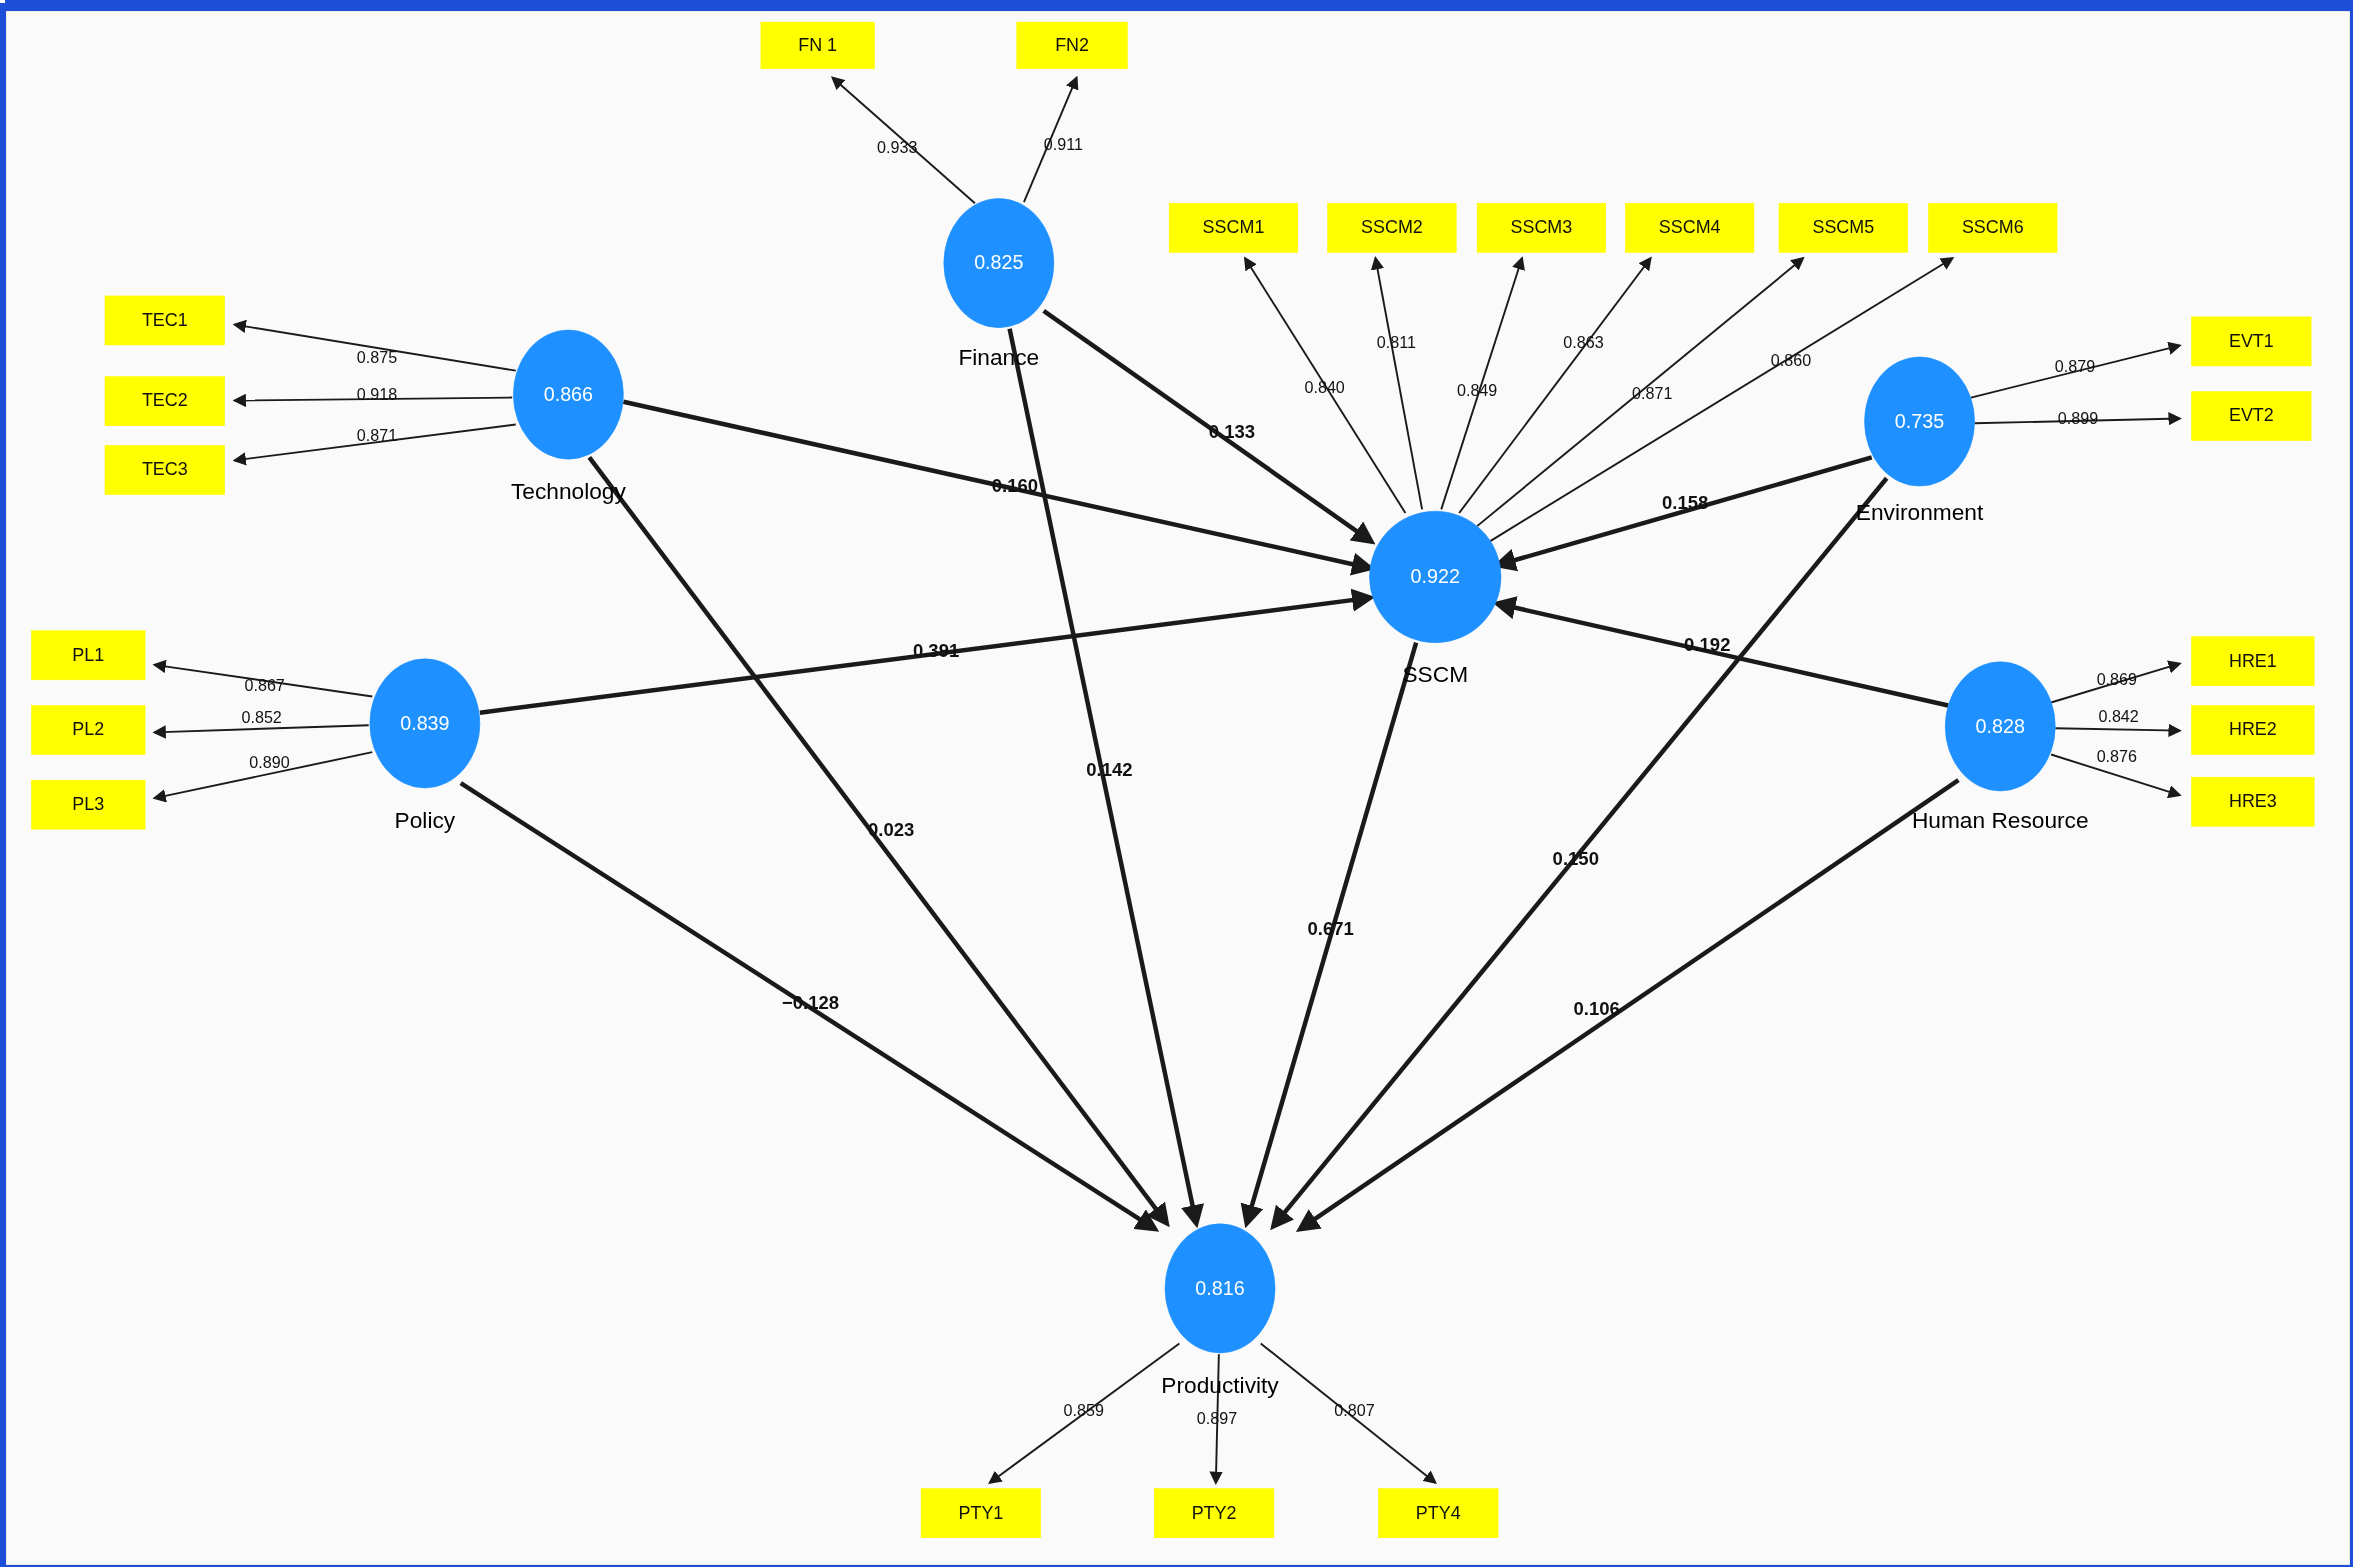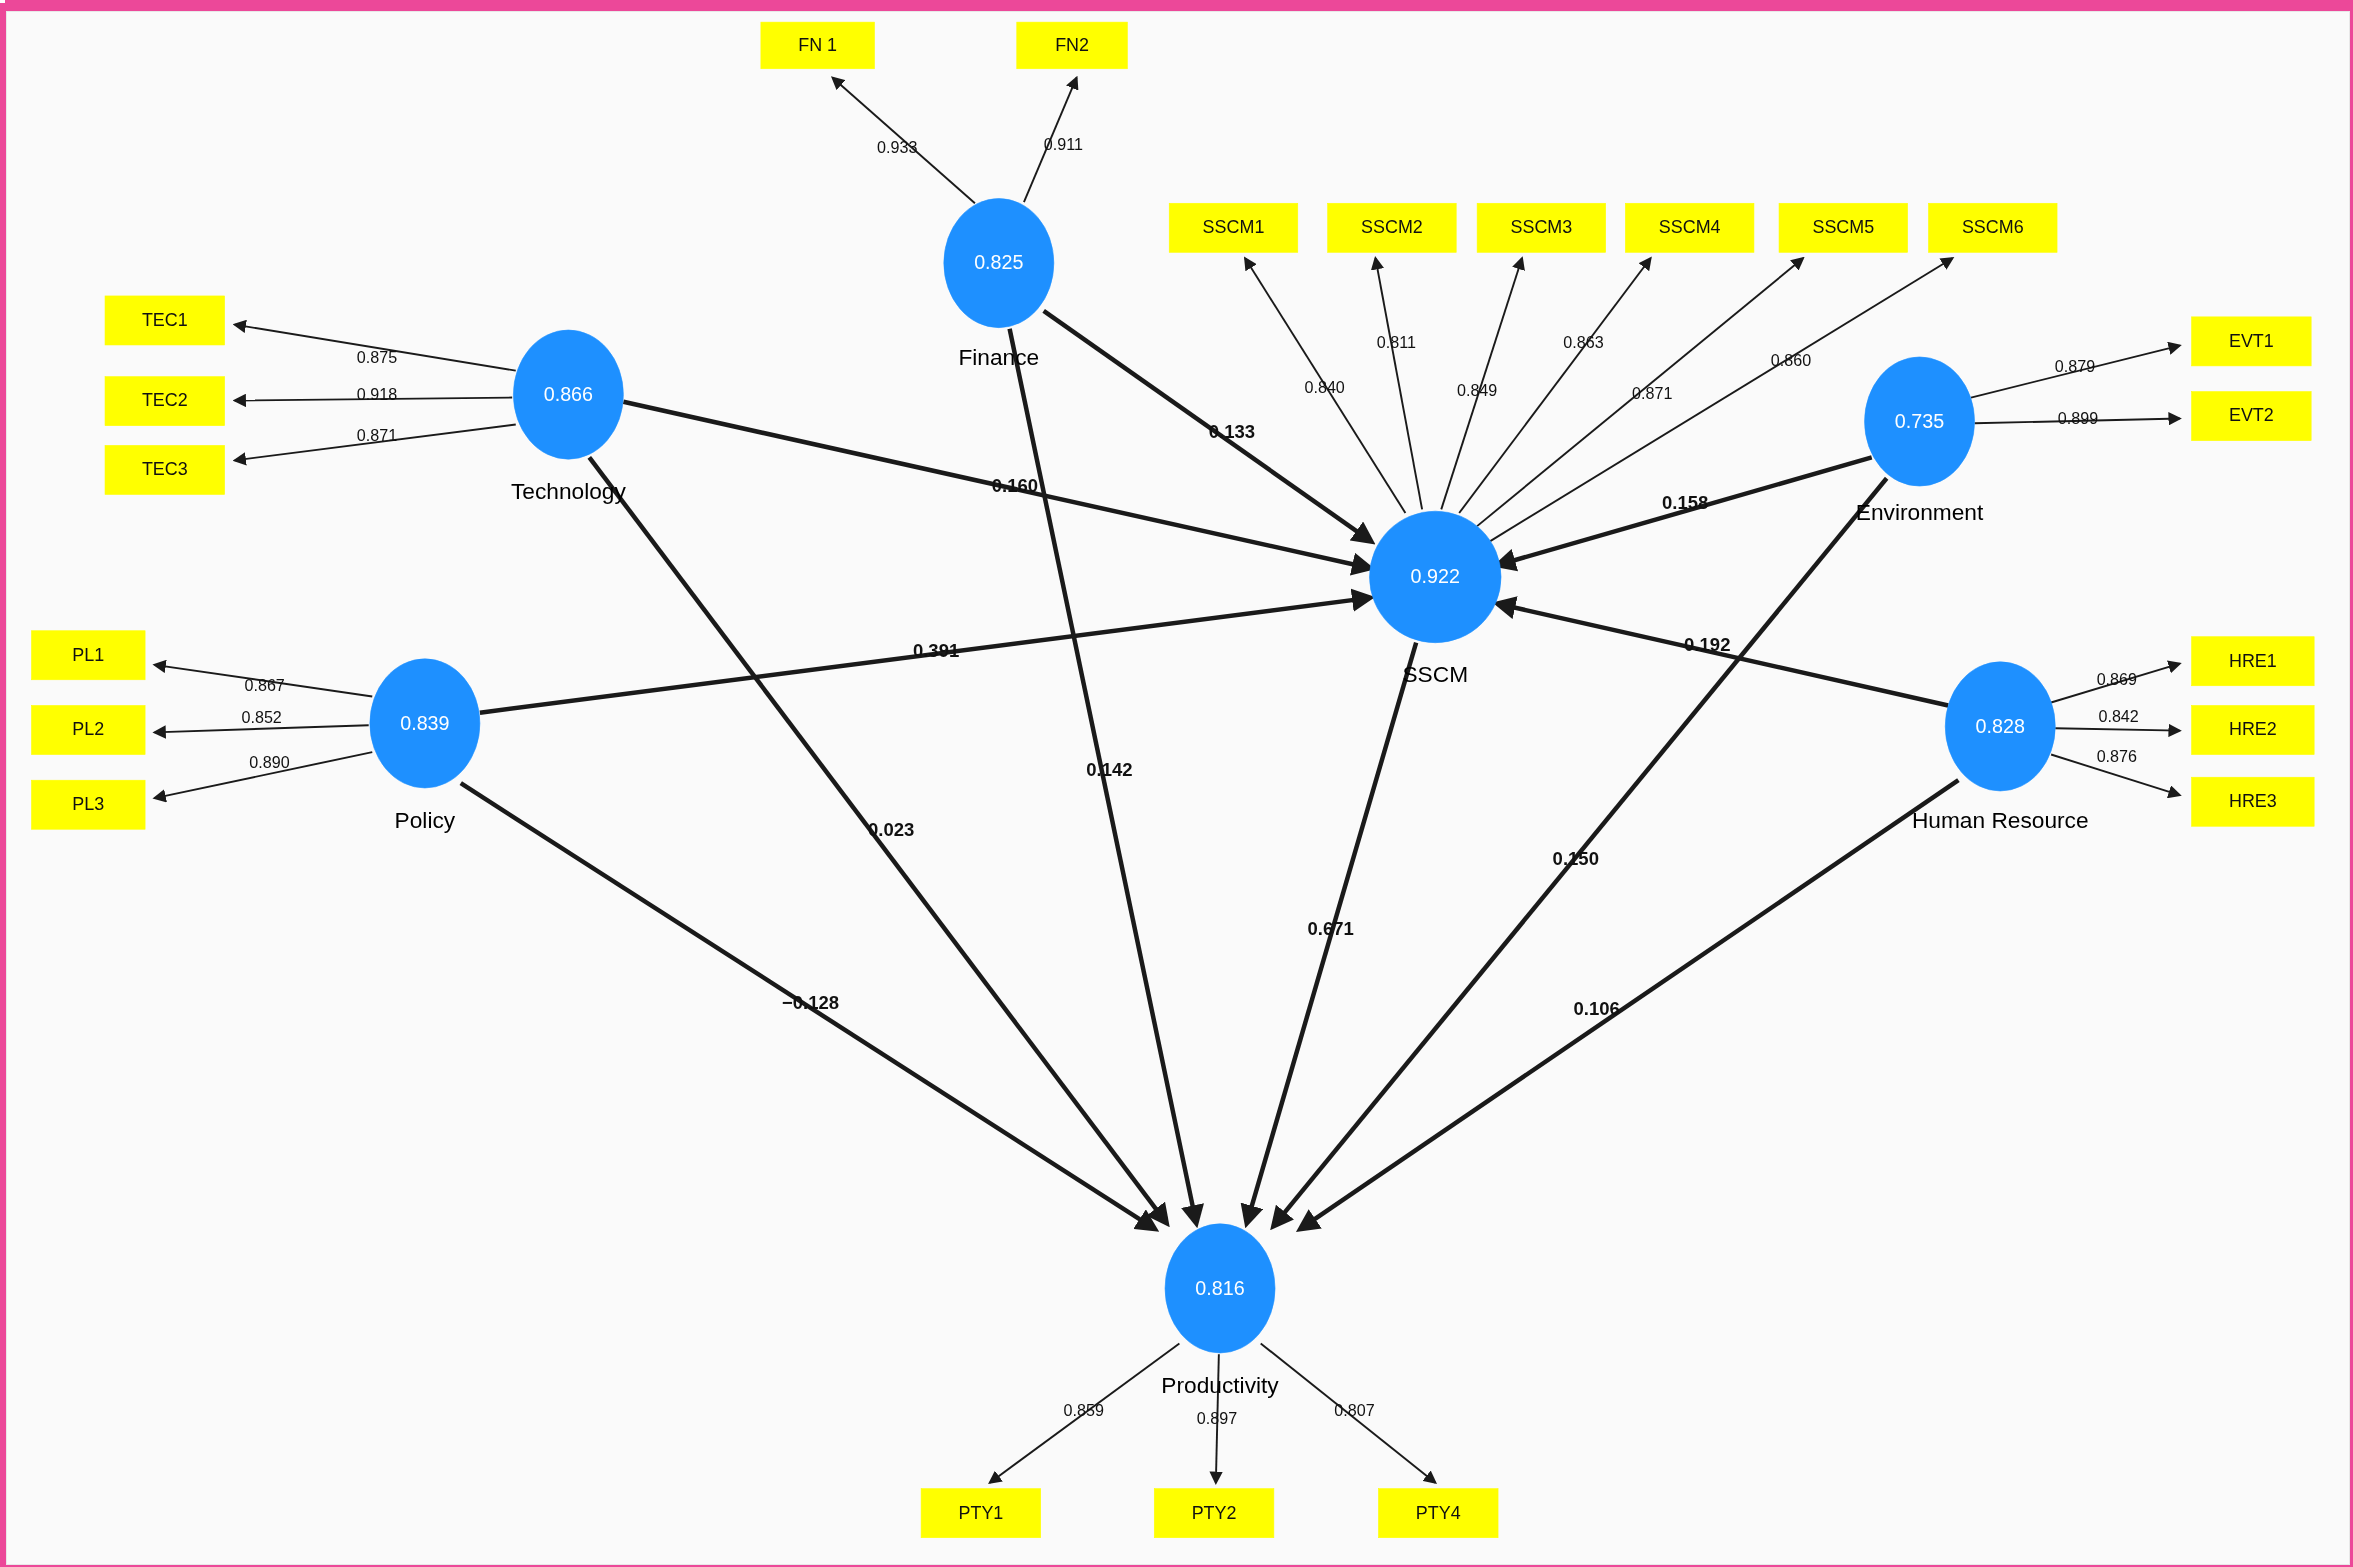--- a/index.html
+++ b/index.html
@@ -5,21 +5,21 @@
   html, body {
     margin: 0;
     padding: 0;
     background: #ffffff;
     font-family: "Liberation Sans", sans-serif;
   }
   #canvas-wrap {
     position: relative;
     width: 2353px;
     height: 1567px;
-    background: #ec4899;
+    background: #1d4ed8;
     overflow: hidden;
   }
   #plot-area {
     position: absolute;
     left: 6px;
     top: 10.8px;
     width: 2342px;
     height: 1552px;
     background: #fafafa;
     border: 0.6px solid #e8e8e8;

